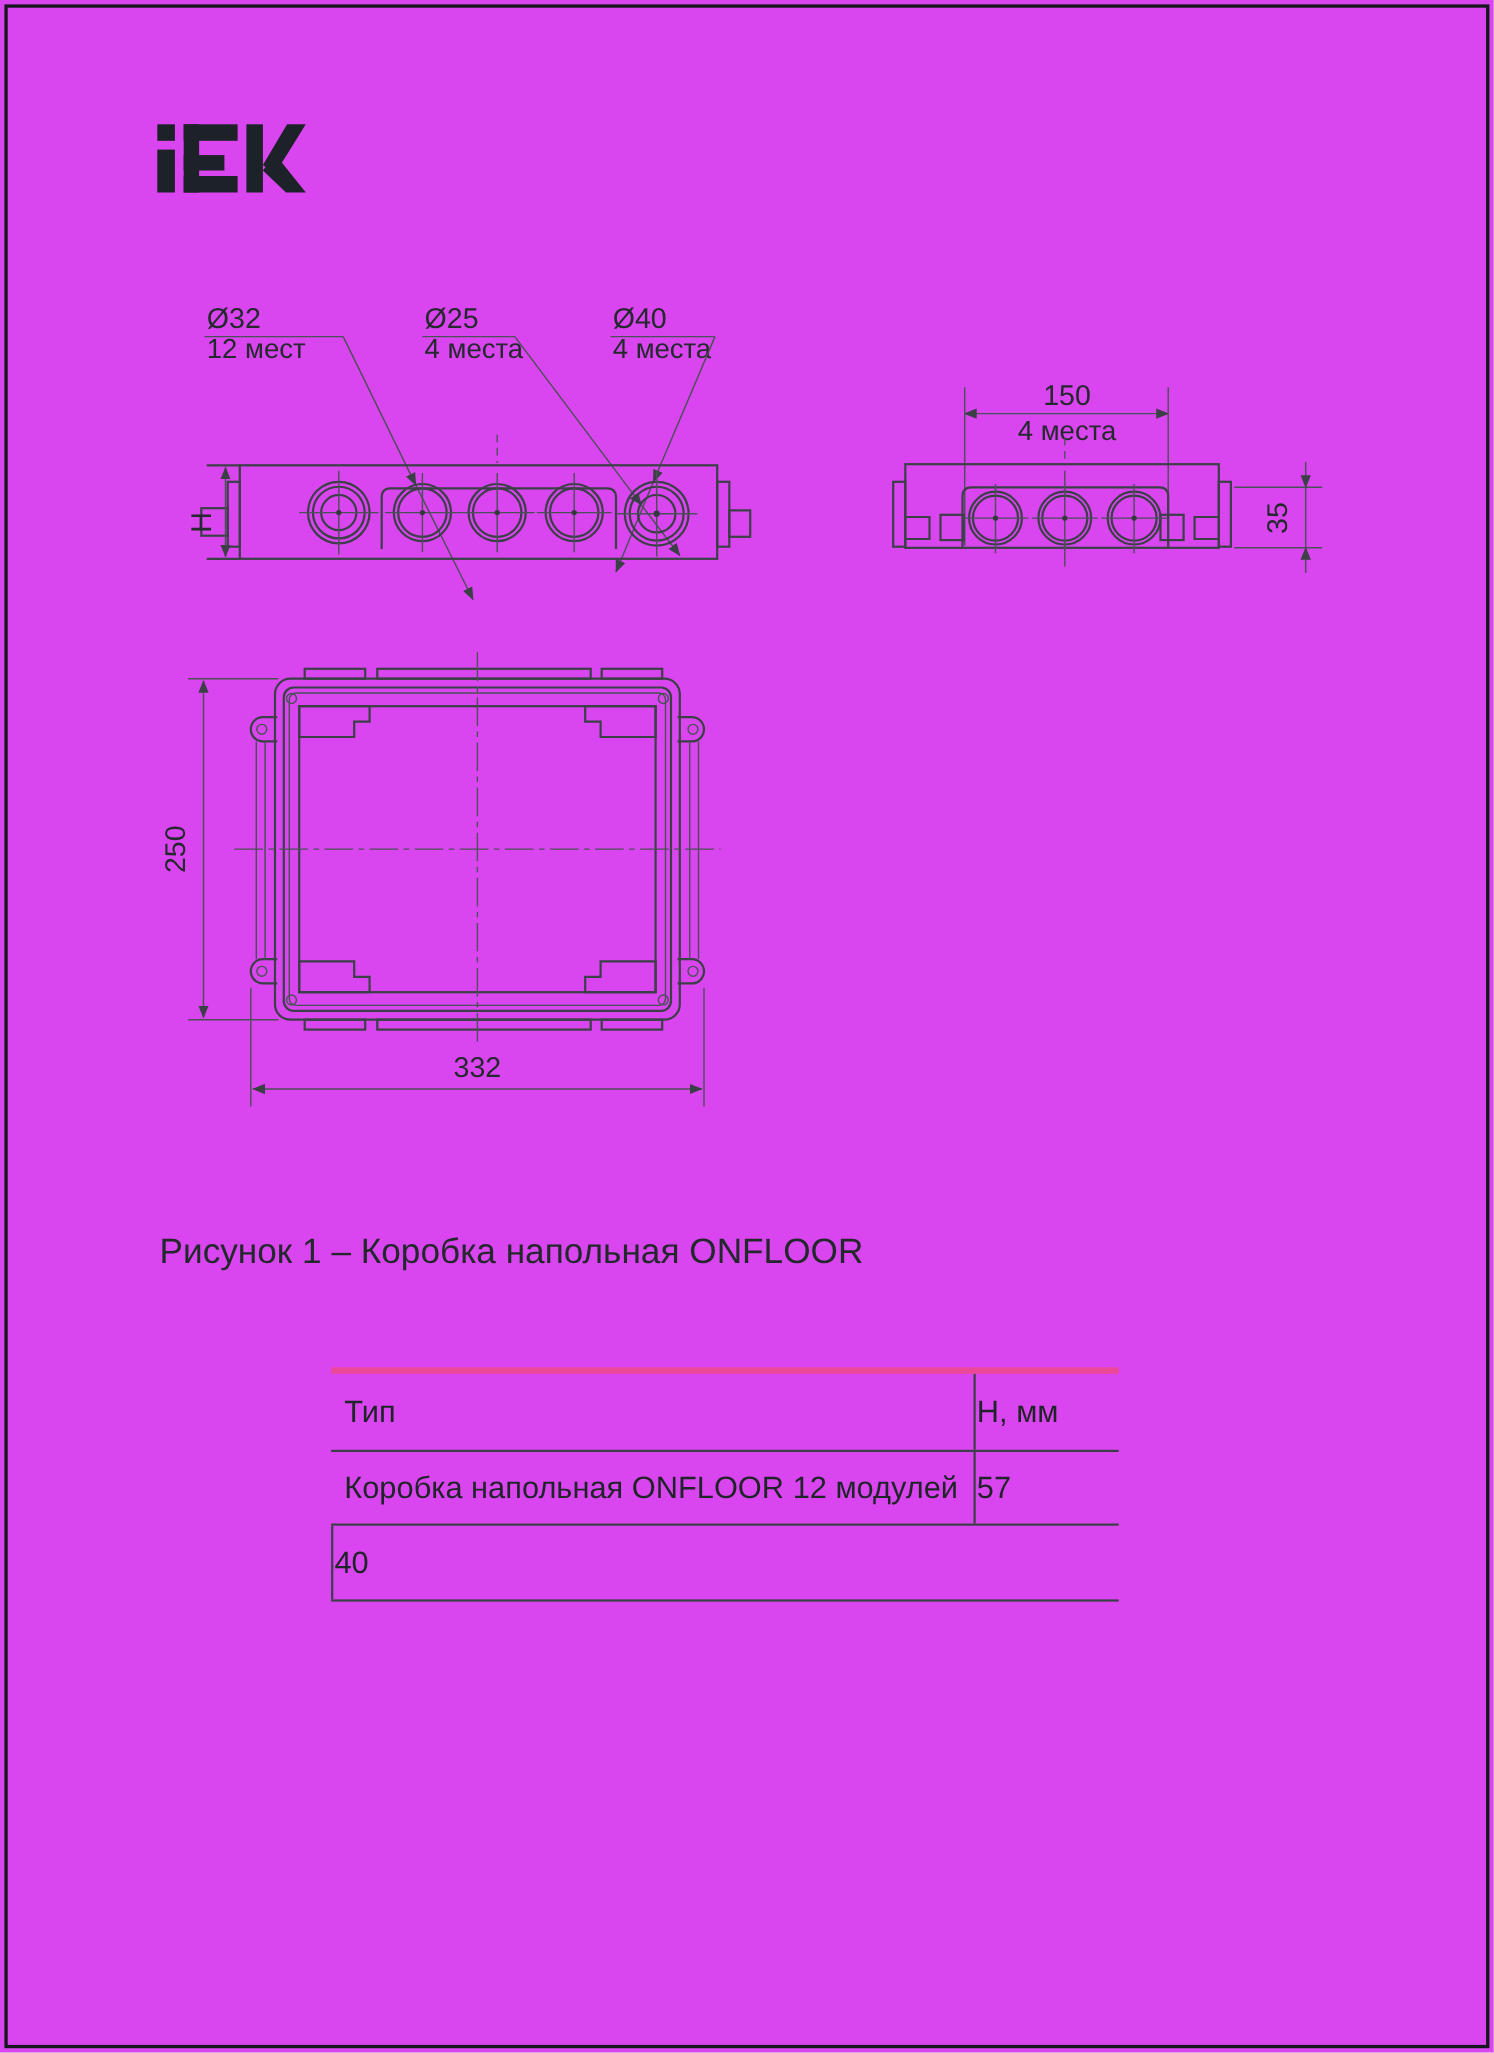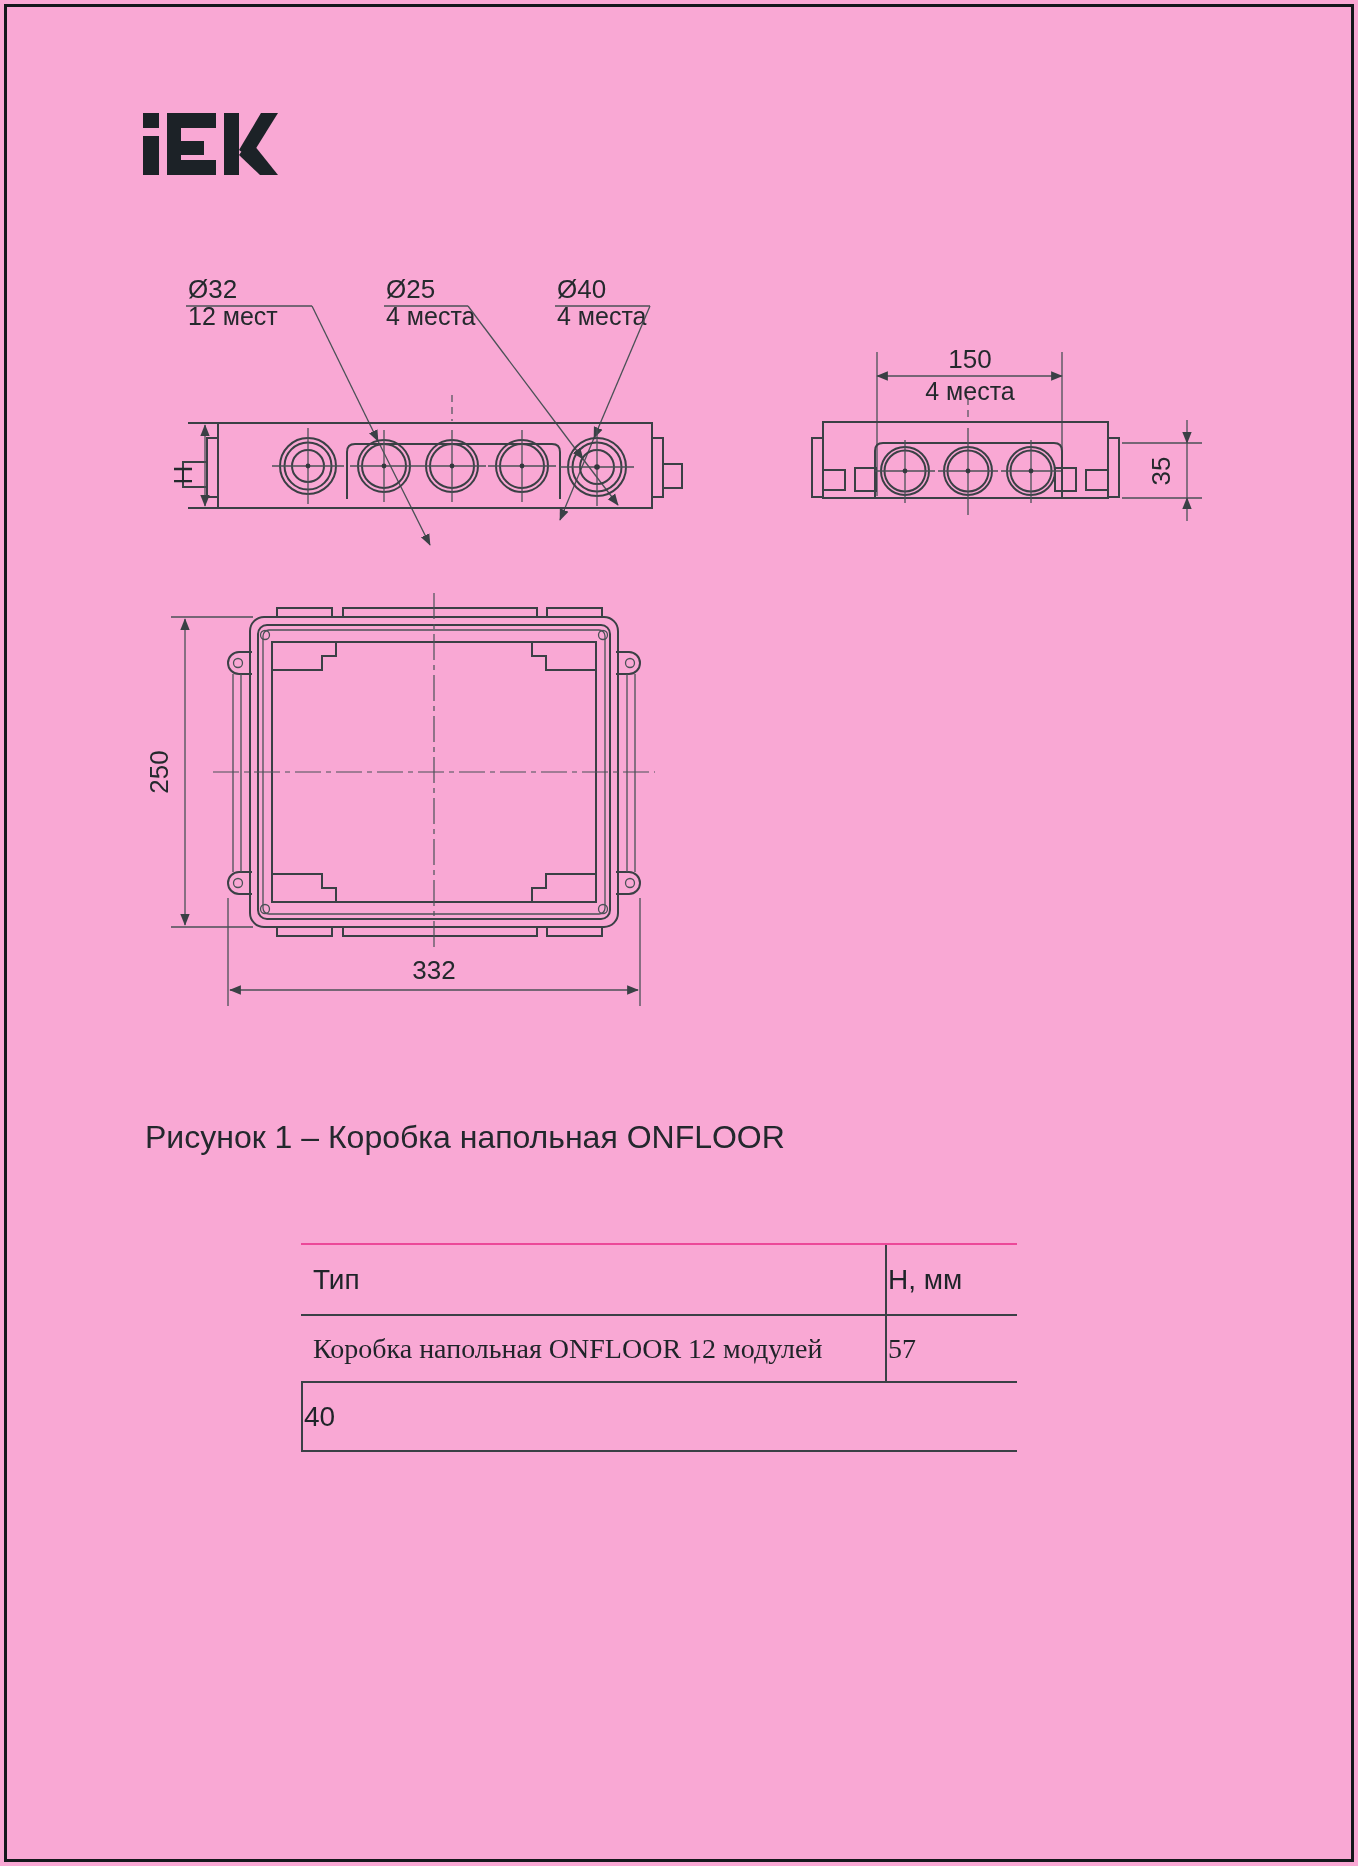--- a/index.html
+++ b/index.html
@@ -1,20 +1,20 @@
 <!DOCTYPE html>
 <html><head>
 <meta charset="utf-8">
 <style>
   html, body { margin: 0; padding: 0; background: #e8e8e8; }
   .page {
     position: relative;
     width: 1358px;
     height: 1866px;
-    background: #f9a8d4;
+    background: #d946ef;
     font-family: "Liberation Sans", sans-serif;
     color: #22272c;
     overflow: hidden;
   }
   .page-border {
     position: absolute;
     left: 4px; top: 4px; right: 4px; bottom: 4px;
     border: 3px solid #14181c;
     pointer-events: none;
   }
@@ -39,31 +39,31 @@
     position: absolute;
     left: 145px; top: 1119px;
     font-size: 32px;
     color: #23282d;
     white-space: nowrap;
   }
   .spec-table {
     position: absolute;
     left: 301px; top: 1243px;
     width: 716px;
-    border-top: 2px solid #ec4899;
+    border-top: 6px solid #ec4899;
     font-size: 28px;
     color: #1f2429;
   }
   .spec-row {
     display: flex;
     align-items: center;
     border-bottom: 2px solid #3a4046;
   }
   .spec-row.header { height: 69px; }
-  .spec-row.body-1 { height: 65px; font-family: Liberation Serif, serif; }
+  .spec-row.body-1 { height: 65px; }
   .spec-row.body-2 { height: 67px; }
   .cell-type {
     width: 572px;
     padding-left: 12px;
     white-space: nowrap;
   }
   .cell-h {
     flex: 1;
     align-self: stretch;
     display: flex;

